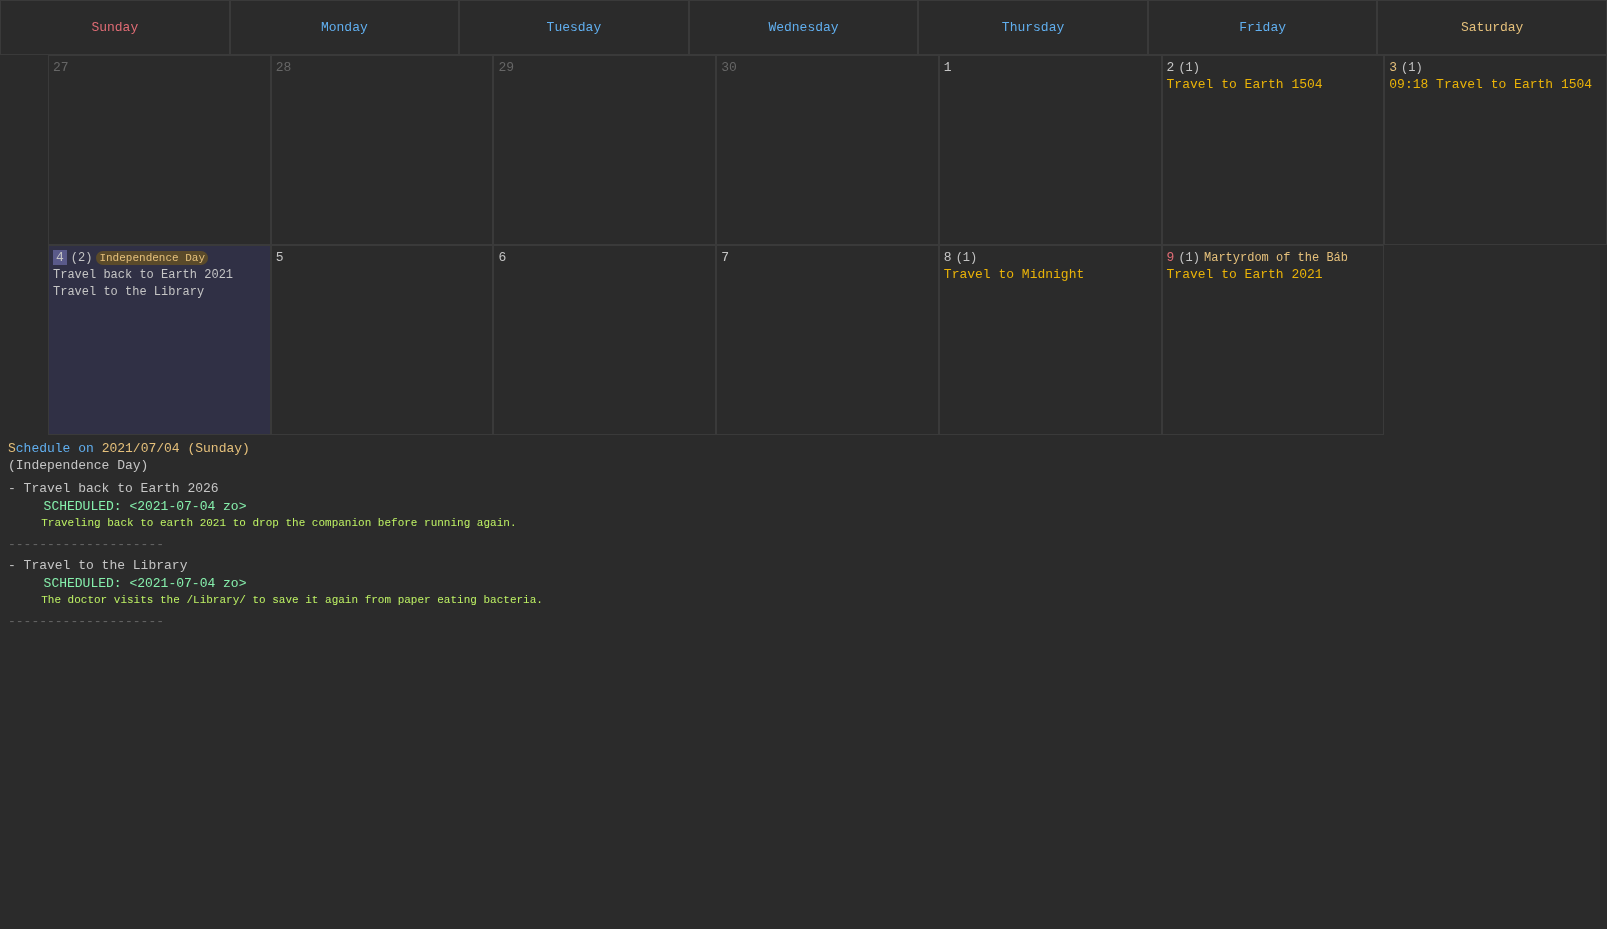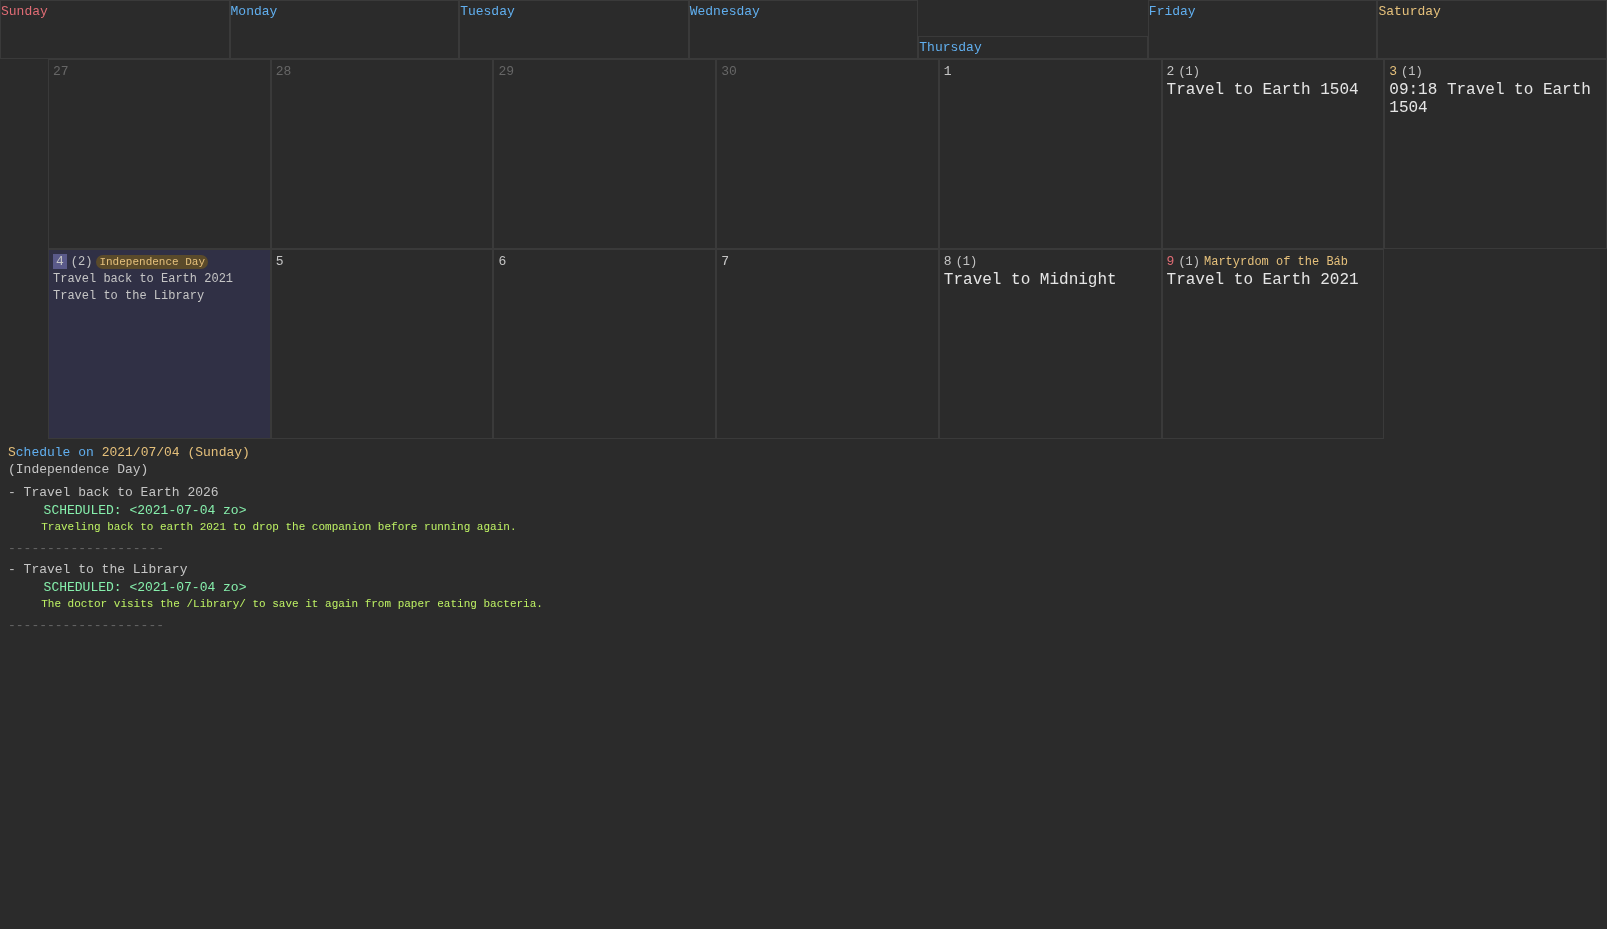--- a/index.html
+++ b/index.html
@@ -18,31 +18,31 @@
       height: 100%;
     }
 
     .calendar-header {
       display: grid;
       grid-template-columns: repeat(7, 1fr);
       background-color: #2b2b2b;
     }
 
     .calendar-header-cell {
-      text-align: left;
-      padding: 3px 0;
+      text-align: center;
+      padding: 19px 0;
       font-size: 13px;
       border: 1px solid #3a3a3a;
     }
 
     .day-sunday { color: #e06c75; }
     .day-monday { color: #61afef; }
     .day-tuesday { color: #61afef; }
     .day-wednesday { color: #61afef; }
-    .day-thursday { color: #61afef; margin-top: 36px; }
+    .day-thursday { color: #61afef; }
     .day-friday { color: #61afef; }
     .day-saturday { color: #e5c07b; }
 
     .calendar-grid {
       display: grid;
       grid-template-columns: repeat(7, 1fr);
       flex: 0 0 auto;
       padding-left: 48px;
     }
 
@@ -75,22 +75,22 @@
       display: inline-block;
       padding: 0 3px;
     }
 
     .event-count {
       color: #c5c5c5;
       font-size: 12px;
     }
 
     .event-orange {
-      color: #e5e5e5;
-      font-size: 16px;
+      color: #eab308;
+      font-size: 13px;
     }
 
     .holiday-label {
       background-color: #5a4a2a;
       color: #e5c07b;
       font-size: 11px;
       padding: 1px 3px;
       border-radius: 7px;
       display: inline-block;
     }

